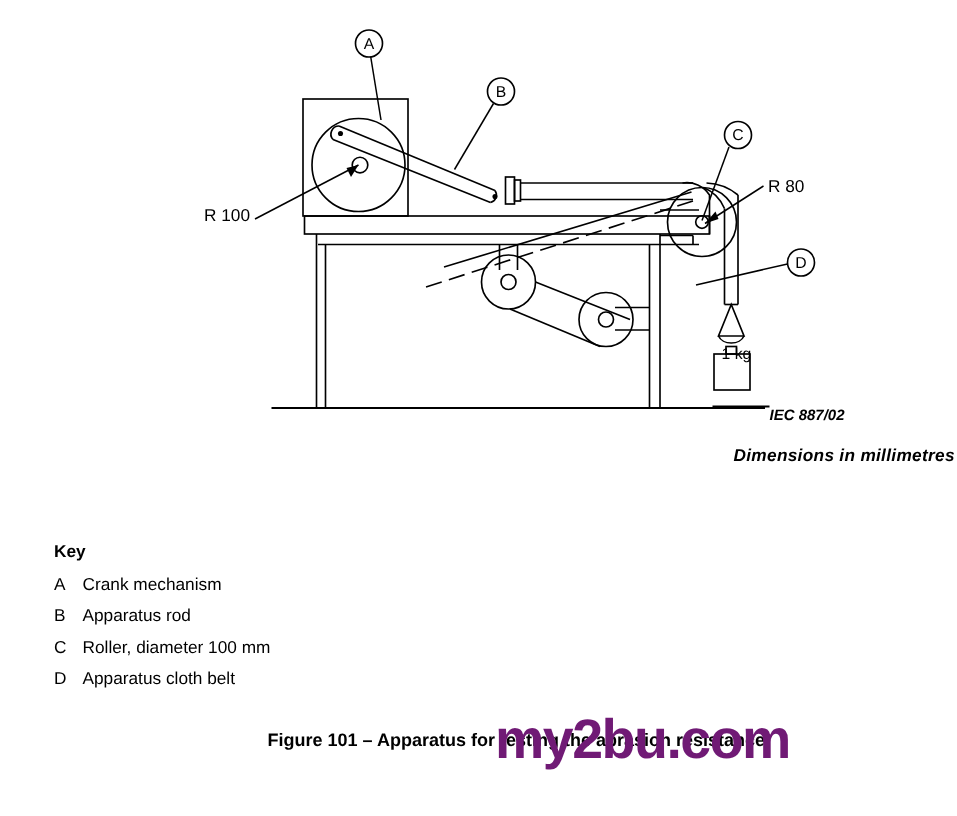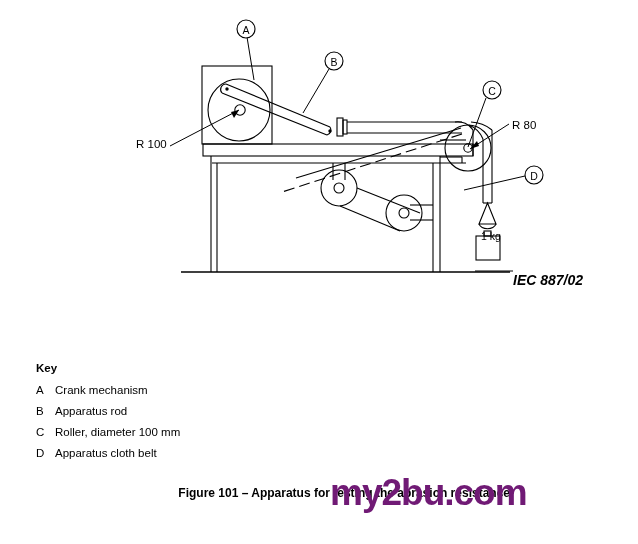--- a/index.html
+++ b/index.html
@@ -35,21 +35,21 @@
     left: 489px;
     top: 298px;
     font-size: 11.5px;
     font-style: italic;
     font-weight: bold;
     letter-spacing: 0.2px;
   }
   #iec-ref {
     left: 513px;
     top: 272px;
-    font-size: 14px;
+    font-size: 10px;
     font-style: italic;
     font-weight: bold;
   }
   #r150-label {
     left: 136px;
     top: 138px;
     font-size: 11.5px;
   }
   #r60-label {
     left: 512px;
@@ -261,20 +261,21 @@
   </svg>
 
   <div class="txt" id="r150-label">R 100</div>
 
   <div class="txt" id="r60-label">R 80</div>
 
   <div class="txt" id="weight-label">1 kg</div>
 
   <div class="txt" id="iec-ref">IEC  887/02</div>
 
+  <div class="txt" id="dim-note">Dimensions in millimetres</div>
 
   <div id="key-block">
     <div id="key-title">Key</div>
 
     <div class="key-row">
       <span class="key-letter">A</span>
       <span class="key-text">Crank mechanism</span>
     </div>
     <div class="key-row">
       <span class="key-letter">B</span>

